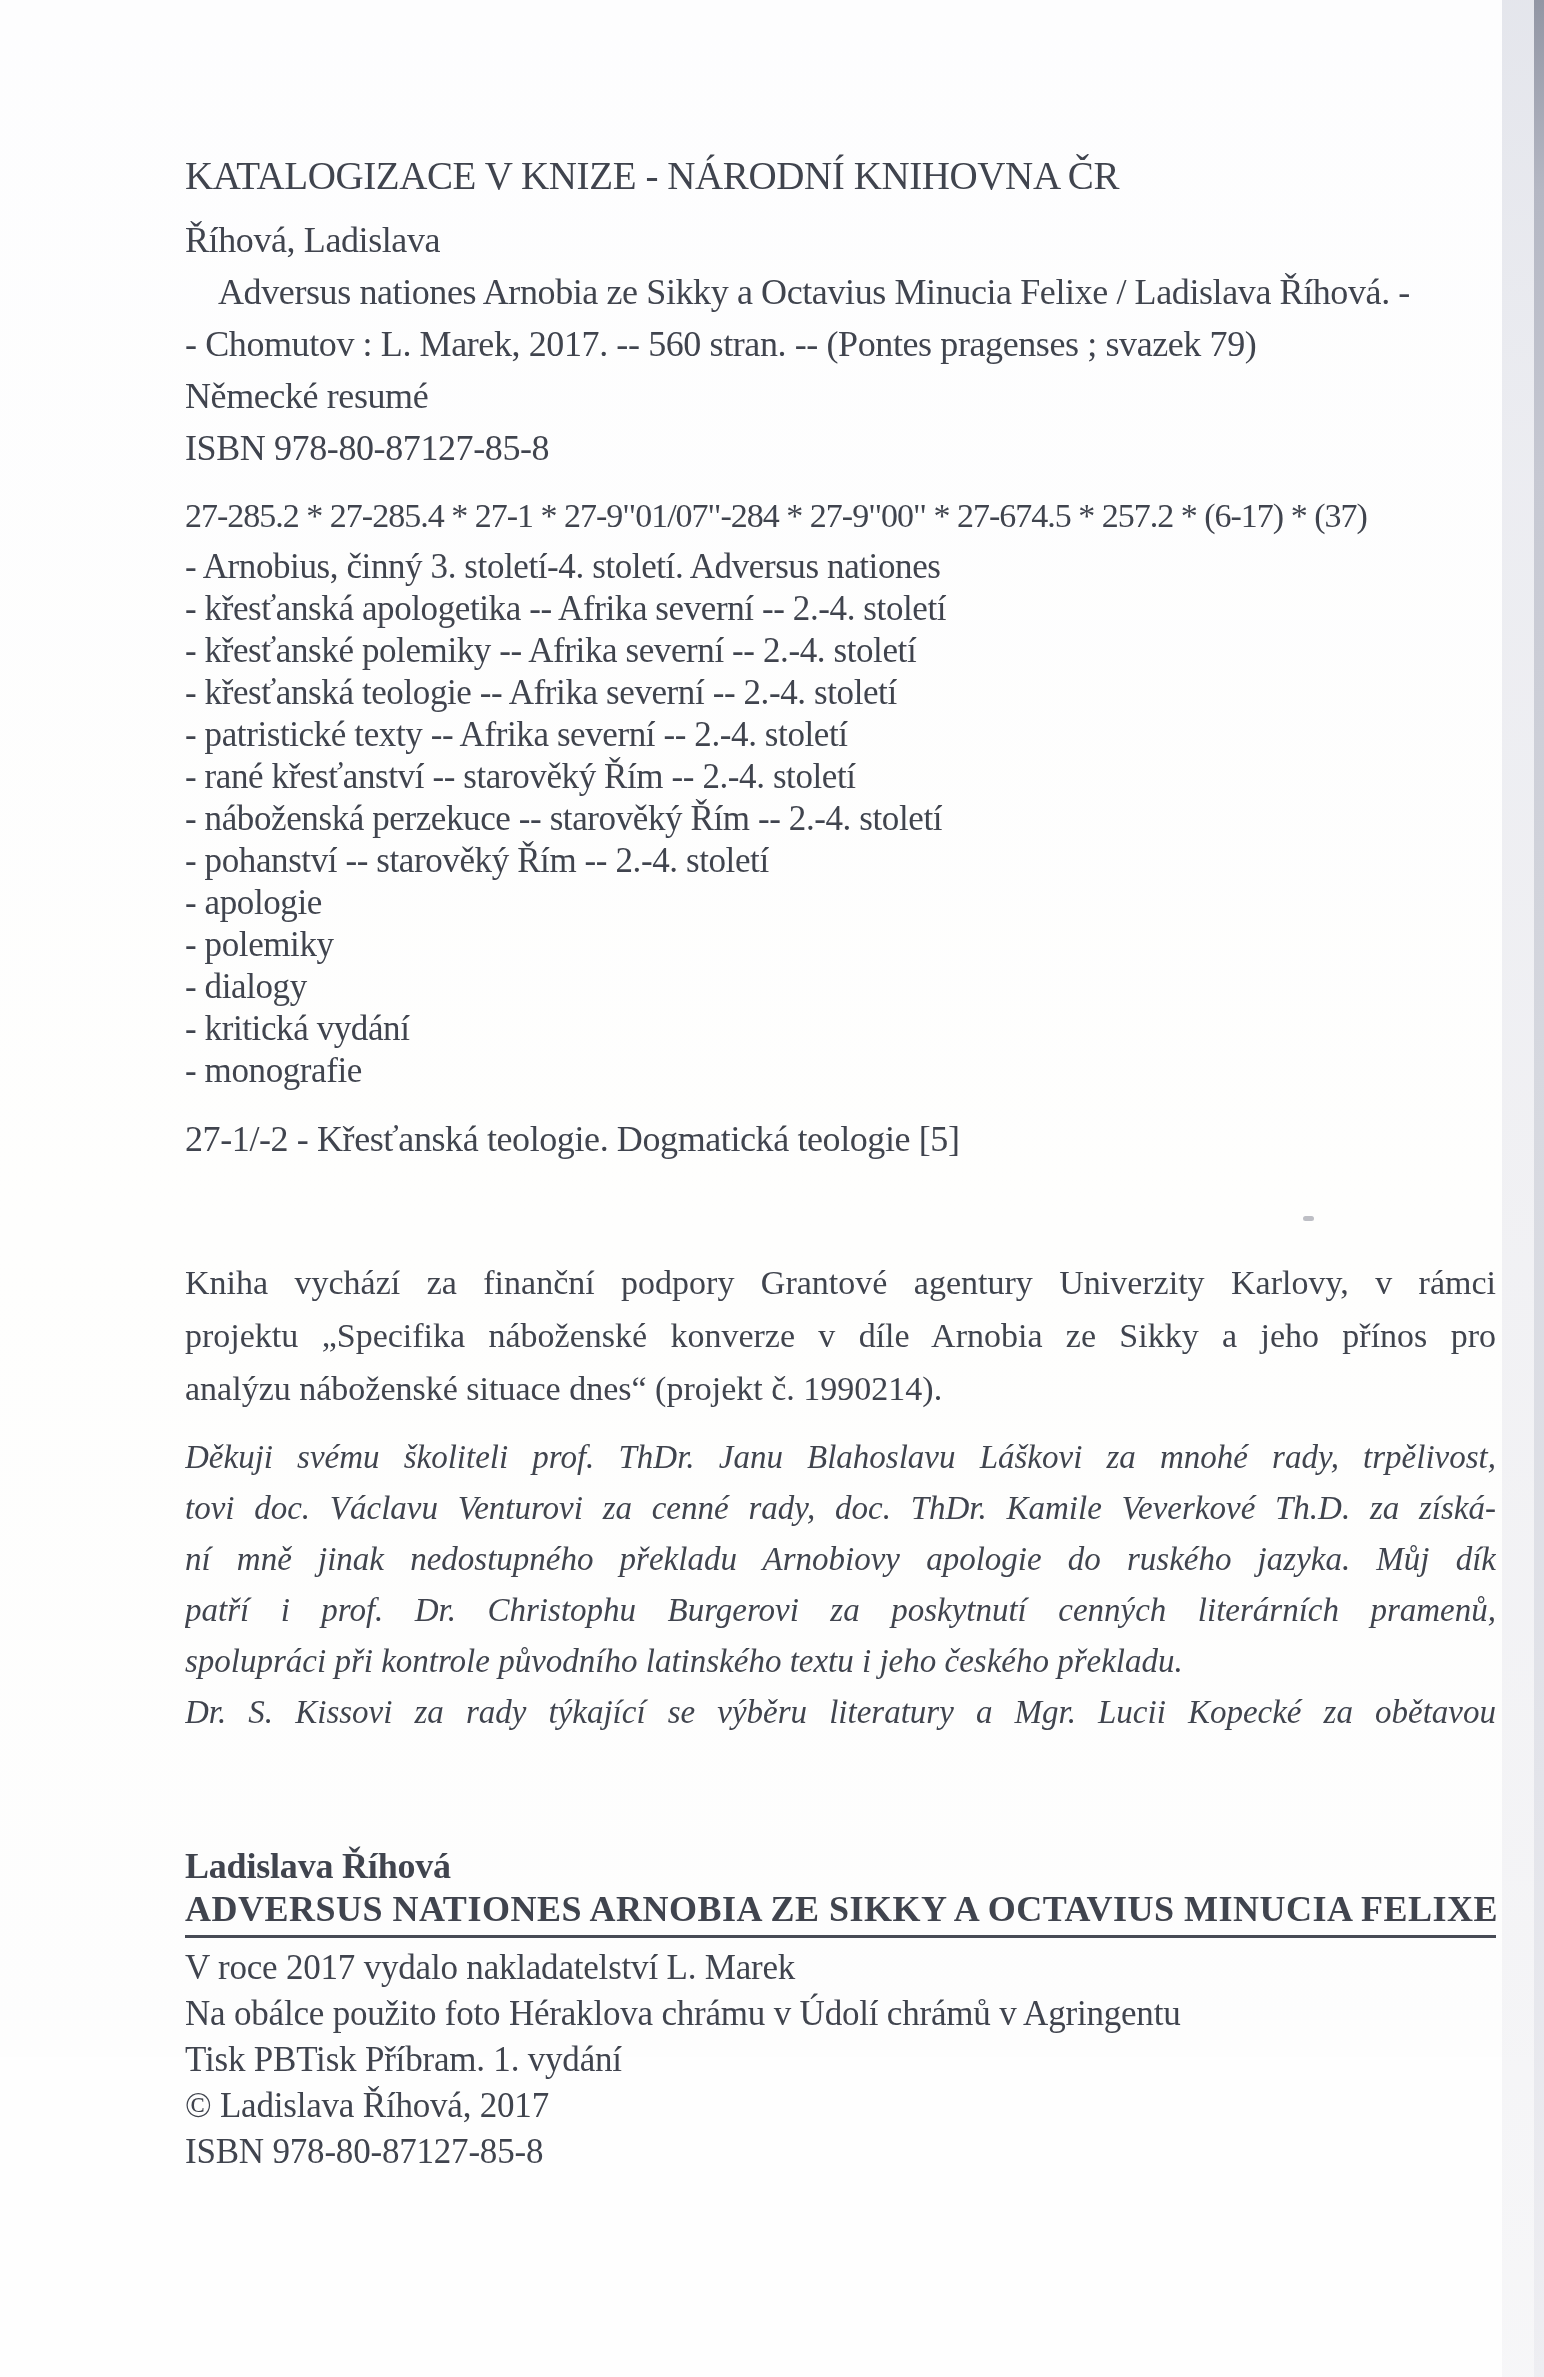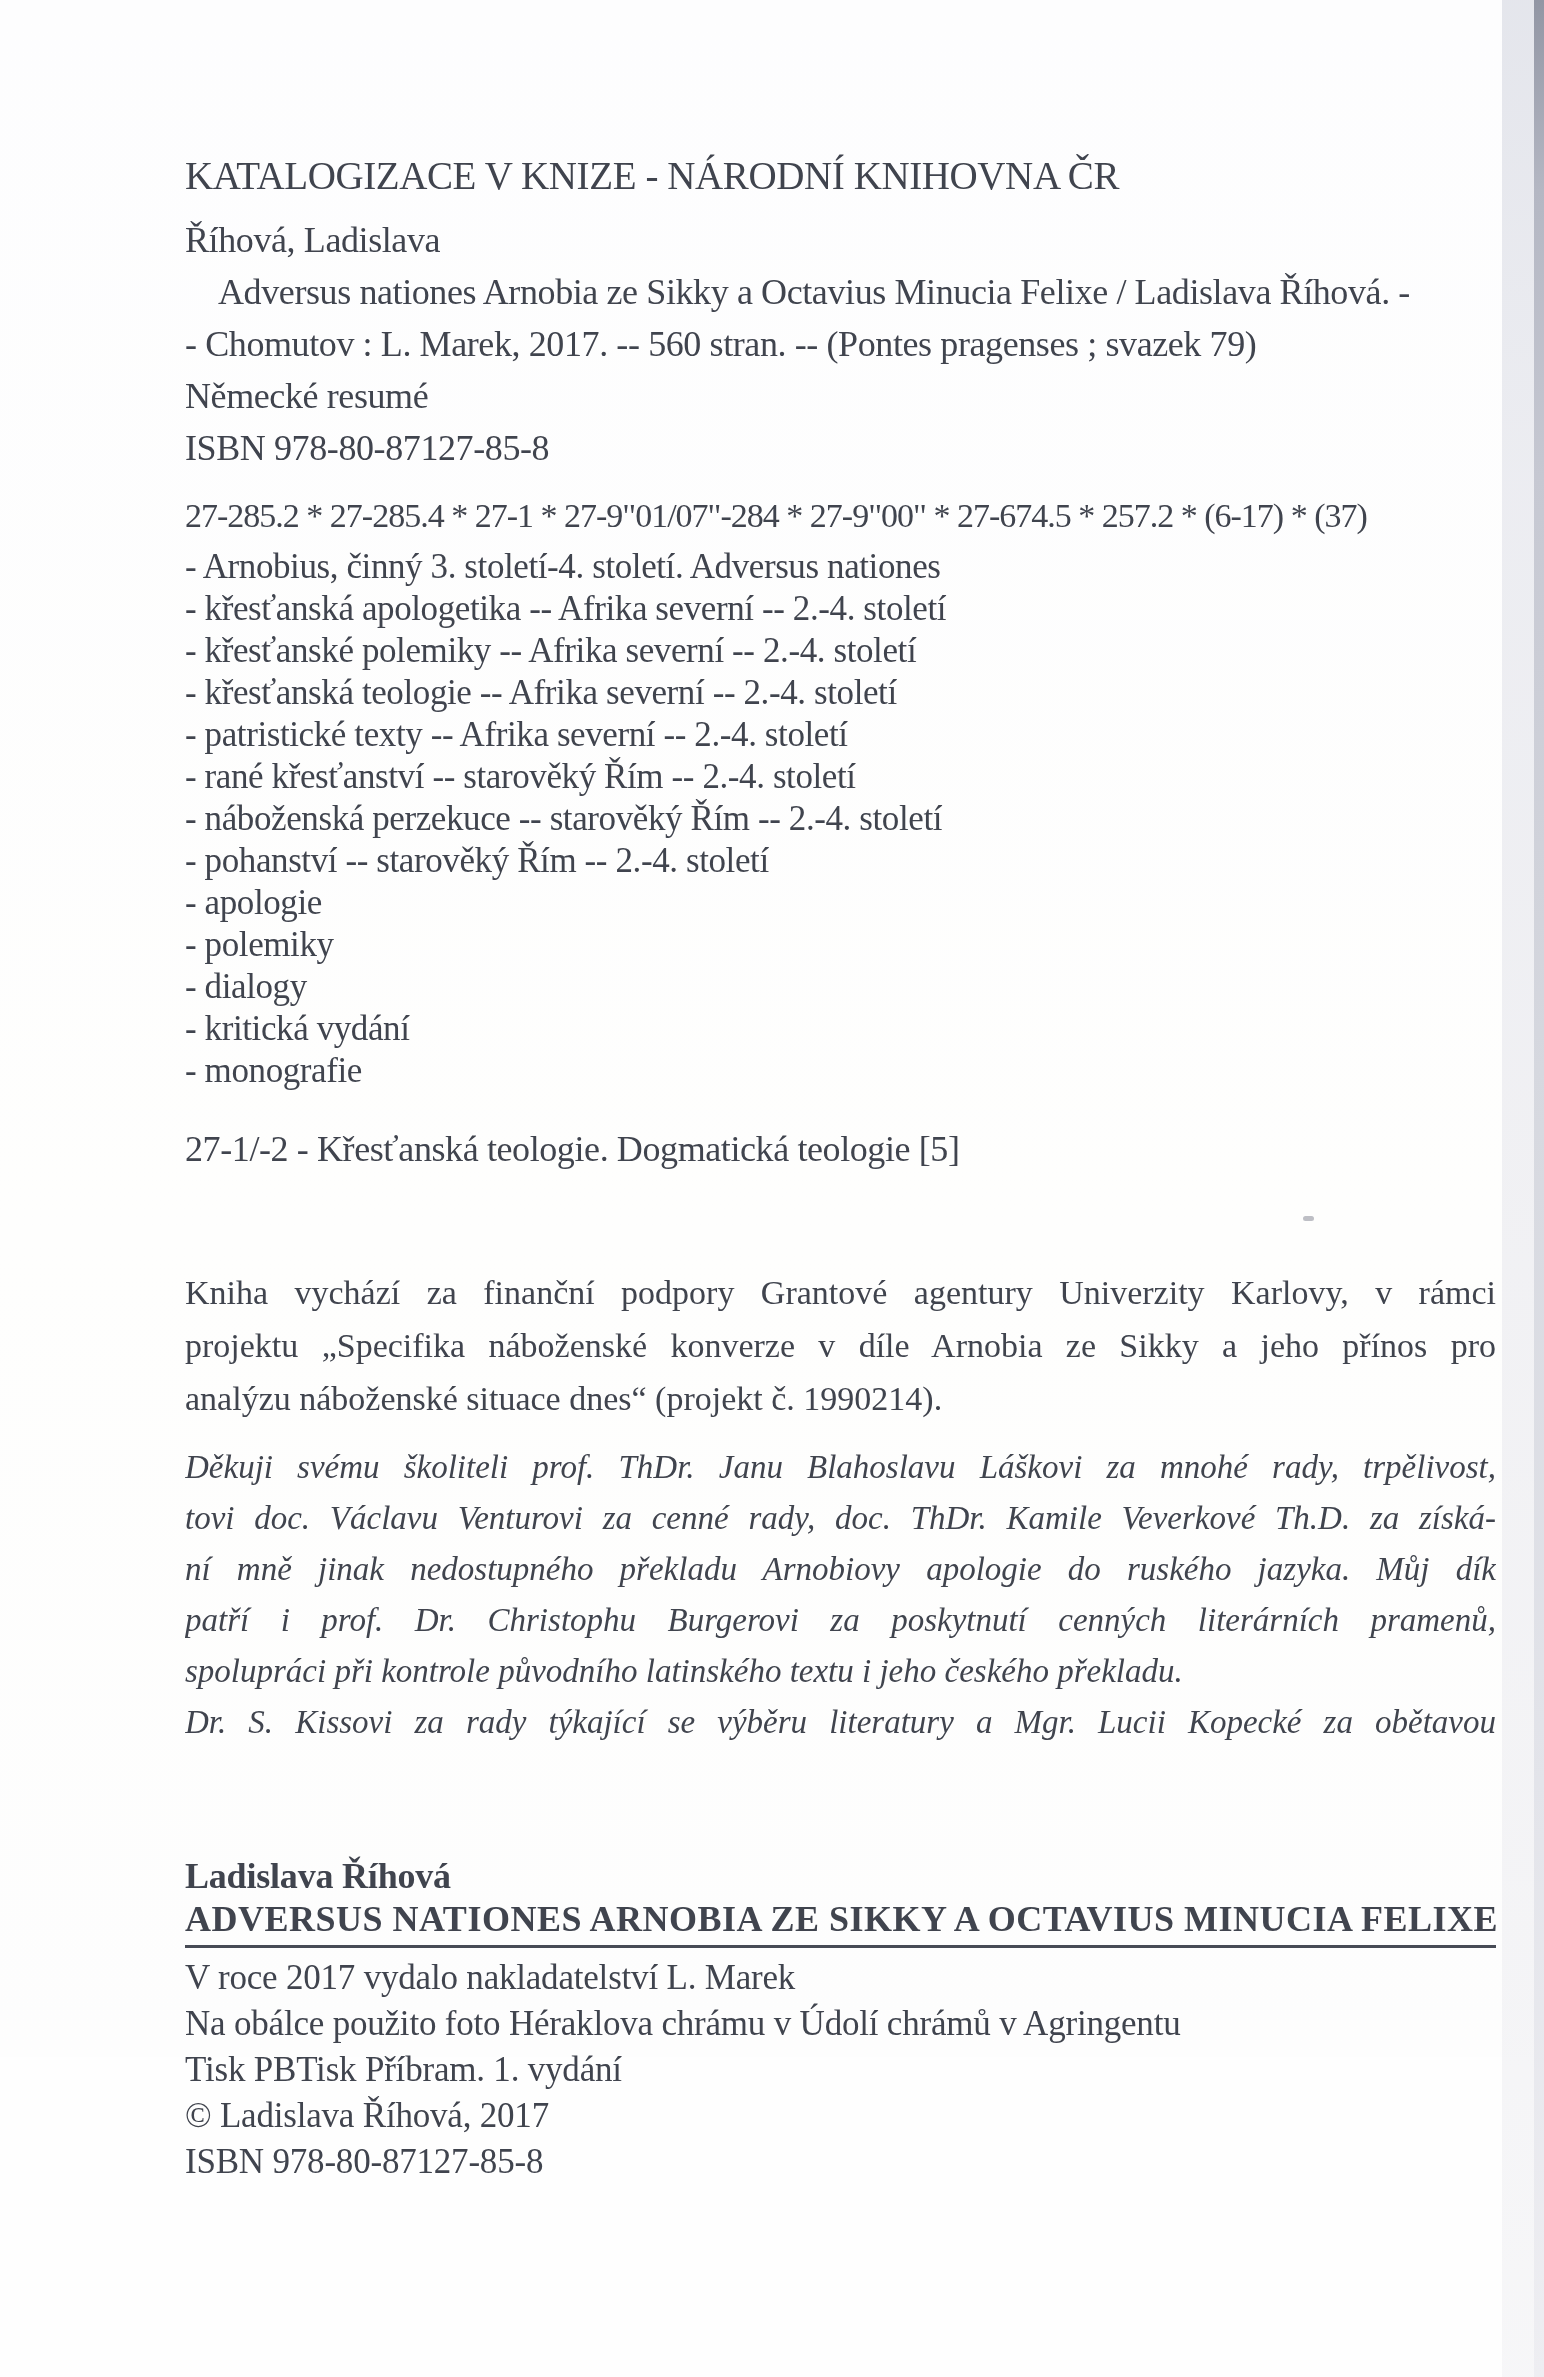--- a/index.html
+++ b/index.html
@@ -48,21 +48,21 @@
   .udc-line{
     font-size:34px; line-height:42px; letter-spacing:-1px;
     white-space:nowrap; margin-top:21px;
   }
   .subjects{ margin-top:9.8px; }
   .subject-line{
     font-size:35px; line-height:42px; letter-spacing:-0.4px; white-space:nowrap;
   }
   .class-line{
     font-size:36px; line-height:42px; letter-spacing:-0.4px; white-space:nowrap;
-    margin-top:36px;
+    margin-top:26px;
   }
   
   .funding{ margin-top:96px; }
   .funding .pline{
     font-size:34px; line-height:53px; letter-spacing:0;
   }
   
   .ack{ margin-top:17px; }
   .ack .pline{
     font-style:italic;

